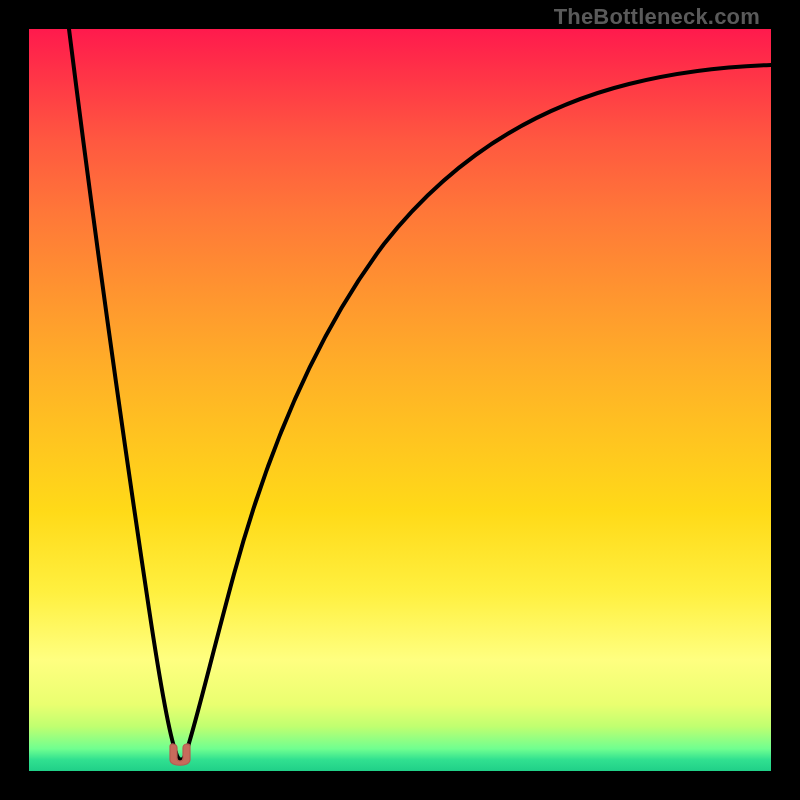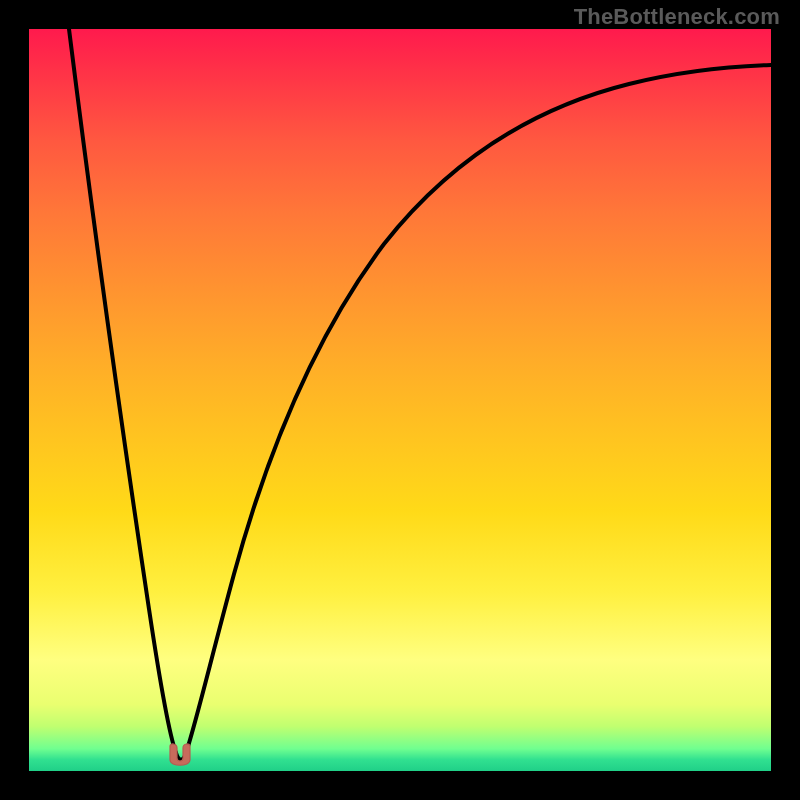--- a/index.html
+++ b/index.html
@@ -39,21 +39,21 @@
       #eaff70 91%,
       #c0ff70 94%,
       #70ff90 97%,
       #30e090 98.5%,
       #20d088 100%
     );
   }
   .watermark {
     position: absolute;
     top: 4px;
-    right: 20px;
+    right: 40px;
     font-family: Arial, Helvetica, sans-serif;
     font-size: 22px;
     font-weight: 600;
     color: #5a5a5a;
     letter-spacing: 0.2px;
     z-index: 10;
   }
   svg.curve {
     position: absolute;
     left: 0;

